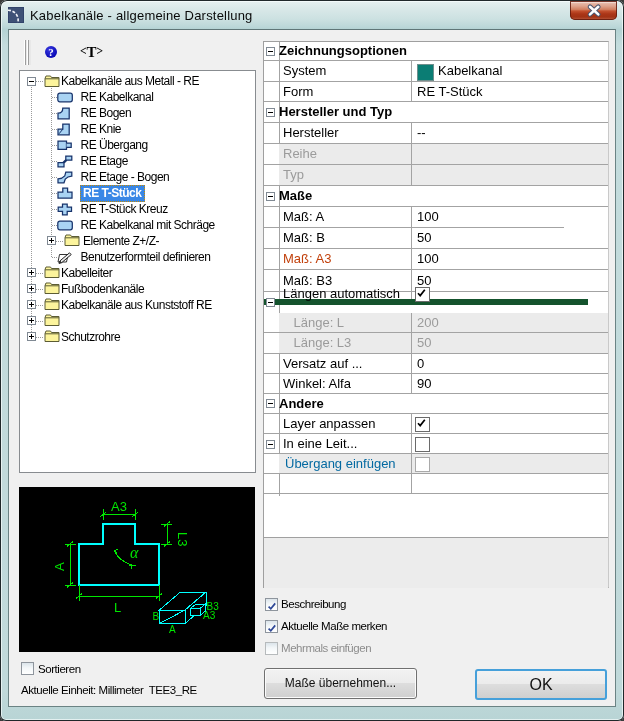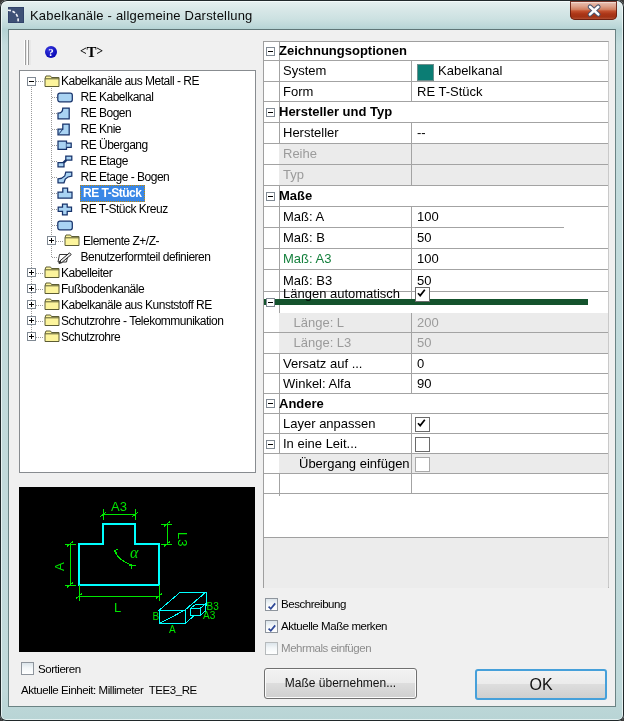--- a/index.html
+++ b/index.html
@@ -101,20 +101,21 @@
           <path d="M1 11 L1 5.2 L5.8 5.2 L5.8 1.2 L10.6 1.2 L10.6 5.2 L15 5.2 L15 11 Z" fill="#a9d3f3" stroke="#17336b" stroke-width="1.25"></path>
         </svg>
         <div class="tsel" style="left:60px;top:114px;">RE T-Stück</div>
         <svg class="abs" style="left:37px;top:132px" width="16" height="13" viewBox="0 0 16 13">
           <path d="M5.5 1 L10.2 1 L10.2 4 L14.5 4 L14.5 8.4 L10.2 8.4 L10.2 11.8 L5.5 11.8 L5.5 8.4 L1.2 8.4 L1.2 4 L5.5 4 Z" fill="#a9d3f3" stroke="#17336b" stroke-width="1.25"></path>
         </svg>
         <div class="ttx" style="left:60.5px;top:131px;">RE T-Stück Kreuz</div>
         <svg class="abs" style="left:37px;top:148px" width="16" height="13" viewBox="0 0 16 13">
           <rect x="0.8" y="2.2" width="14.5" height="8.6" rx="2" fill="#a9d3f3" stroke="#17336b" stroke-width="1.25"></rect>
         </svg>
+        <div class="ttx" style="left:60.5px;top:147px;">RE Kabelkanal mit Schräge</div>
         <div class="eb plus" style="left:27px;top:165px;">
           <i></i>
           <u></u>
         </div>
         <svg class="abs" style="left:44px;top:163px" width="16" height="13" viewBox="0 0 16 13">
           <path d="M1 3.5 L1 11.5 L15 11.5 L15 2.5 L7.5 2.5 L6.5 1 L2 1 L1 3.5 Z" fill="#fcf49c" stroke="#5c5c34" stroke-width="1"></path>
           <path d="M1 3.8 L15 3.8" stroke="#5c5c34" stroke-width="1"></path>
         </svg>
         <div class="ttx" style="left:63px;top:163px;">Elemente Z+/Z-</div>
         <svg class="abs" style="left:37px;top:180px" width="16" height="13" viewBox="0 0 16 13">
@@ -151,21 +152,20 @@
         </svg>
         <div class="ttx" style="left:41px;top:227px;">Kabelkanäle aus Kunststoff RE</div>
         <div class="eb plus" style="left:7px;top:245px;">
           <i></i>
           <u></u>
         </div>
         <svg class="abs" style="left:24px;top:243px" width="16" height="13" viewBox="0 0 16 13">
           <path d="M1 3.5 L1 11.5 L15 11.5 L15 2.5 L7.5 2.5 L6.5 1 L2 1 L1 3.5 Z" fill="#fcf49c" stroke="#5c5c34" stroke-width="1"></path>
           <path d="M1 3.8 L15 3.8" stroke="#5c5c34" stroke-width="1"></path>
         </svg>
-        <div class="ttx" style="left:41px;top:243px;">Schutzrohre - Telekommunikation</div>
         <div class="eb plus" style="left:7px;top:261px;">
           <i></i>
           <u></u>
         </div>
         <svg class="abs" style="left:24px;top:259px" width="16" height="13" viewBox="0 0 16 13">
           <path d="M1 3.5 L1 11.5 L15 11.5 L15 2.5 L7.5 2.5 L6.5 1 L2 1 L1 3.5 Z" fill="#fcf49c" stroke="#5c5c34" stroke-width="1"></path>
           <path d="M1 3.8 L15 3.8" stroke="#5c5c34" stroke-width="1"></path>
         </svg>
         <div class="ttx" style="left:41px;top:259px;">Schutzrohre</div>
       </div>
@@ -263,21 +263,21 @@
           <div class="gtx" style="left:19px;color:#000;">Maß: A</div>
           <div style="position:absolute;left:147px;top:0;width:1px;height:100%;background:#a3a3a3;"></div>
           <div class="gtx" style="left:153px;color:#000;">100</div>
         </div>
         <div style="position:absolute;left:0;top:185.5px;width:344px;height:21.0px;border-bottom:1px solid #a3a3a3;box-sizing:border-box;line-height:20.0px;">
           <div class="gtx" style="left:19px;color:#000;">Maß: B</div>
           <div style="position:absolute;left:147px;top:0;width:1px;height:100%;background:#a3a3a3;"></div>
           <div class="gtx" style="left:153px;color:#000;">50</div>
         </div>
         <div style="position:absolute;left:0;top:206.5px;width:344px;height:21.5px;border-bottom:1px solid #a3a3a3;box-sizing:border-box;line-height:20.5px;">
-          <div class="gtx" style="left:19px;color:#15803d;text-align:center;">Maß: A3</div>
+          <div class="gtx" style="left:19px;color:#c2410c;text-align:center;">Maß: A3</div>
           <div style="position:absolute;left:147px;top:0;width:1px;height:100%;background:#a3a3a3;"></div>
           <div class="gtx" style="left:153px;color:#000;">100</div>
         </div>
         <div style="position:absolute;left:0;top:228px;width:344px;height:22px;border-bottom:1px solid #a3a3a3;box-sizing:border-box;line-height:21px;">
           <div class="gtx" style="left:19px;color:#000;">Maß: B3</div>
           <div style="position:absolute;left:147px;top:0;width:1px;height:100%;background:#a3a3a3;"></div>
           <div class="gtx" style="left:153px;color:#000;">50</div>
         </div>
         <div style="position:absolute;left:0;top:242px;width:324px;height:21px;border-bottom:6px solid #14532d;box-sizing:border-box;line-height:20px;">
           <div class="gtx" style="left:19px;color:#000;">Längen automatisch</div>
@@ -322,21 +322,21 @@
             </svg>
           </div>
         </div>
         <div style="position:absolute;left:0;top:392px;width:344px;height:20px;border-bottom:1px solid #a3a3a3;box-sizing:border-box;line-height:19px;">
           <div class="gtx" style="left:19px;color:#000;">In eine Leit...</div>
           <div style="position:absolute;left:147px;top:0;width:1px;height:100%;background:#a3a3a3;"></div>
           <div style="position:absolute;left:151px;top:3px;width:13px;height:13px;background:#fff;border:1px solid #6a6a6a;"></div>
         </div>
         <div style="position:absolute;left:0;top:412px;width:344px;height:20px;border-bottom:1px solid #a3a3a3;box-sizing:border-box;line-height:19px;">
           <div style="position:absolute;left:15px;top:0;right:0;bottom:0;background:#ebebeb;"></div>
-          <div class="gtx" style="left:35px;color:#000000;">Übergang einfügen</div>
+          <div class="gtx" style="left:21px;color:#0369a1;">Übergang einfügen</div>
           <div style="position:absolute;left:147px;top:0;width:1px;height:100%;background:#a3a3a3;"></div>
           <div style="position:absolute;left:151px;top:3px;width:13px;height:13px;background:#fff;border:1px solid #a9a9a9;"></div>
         </div>
         <div style="position:absolute;left:0;top:432px;width:344px;height:20px;border-bottom:1px solid #a3a3a3;box-sizing:border-box;line-height:19px;">
           <div style="position:absolute;left:147px;top:0;width:1px;height:100%;background:#a3a3a3;"></div>
         </div>
         <div class="eb" style="left:2px;top:4.75px;">
           <i></i>
         </div>
         <div class="eb" style="left:2px;top:66.0px;">

